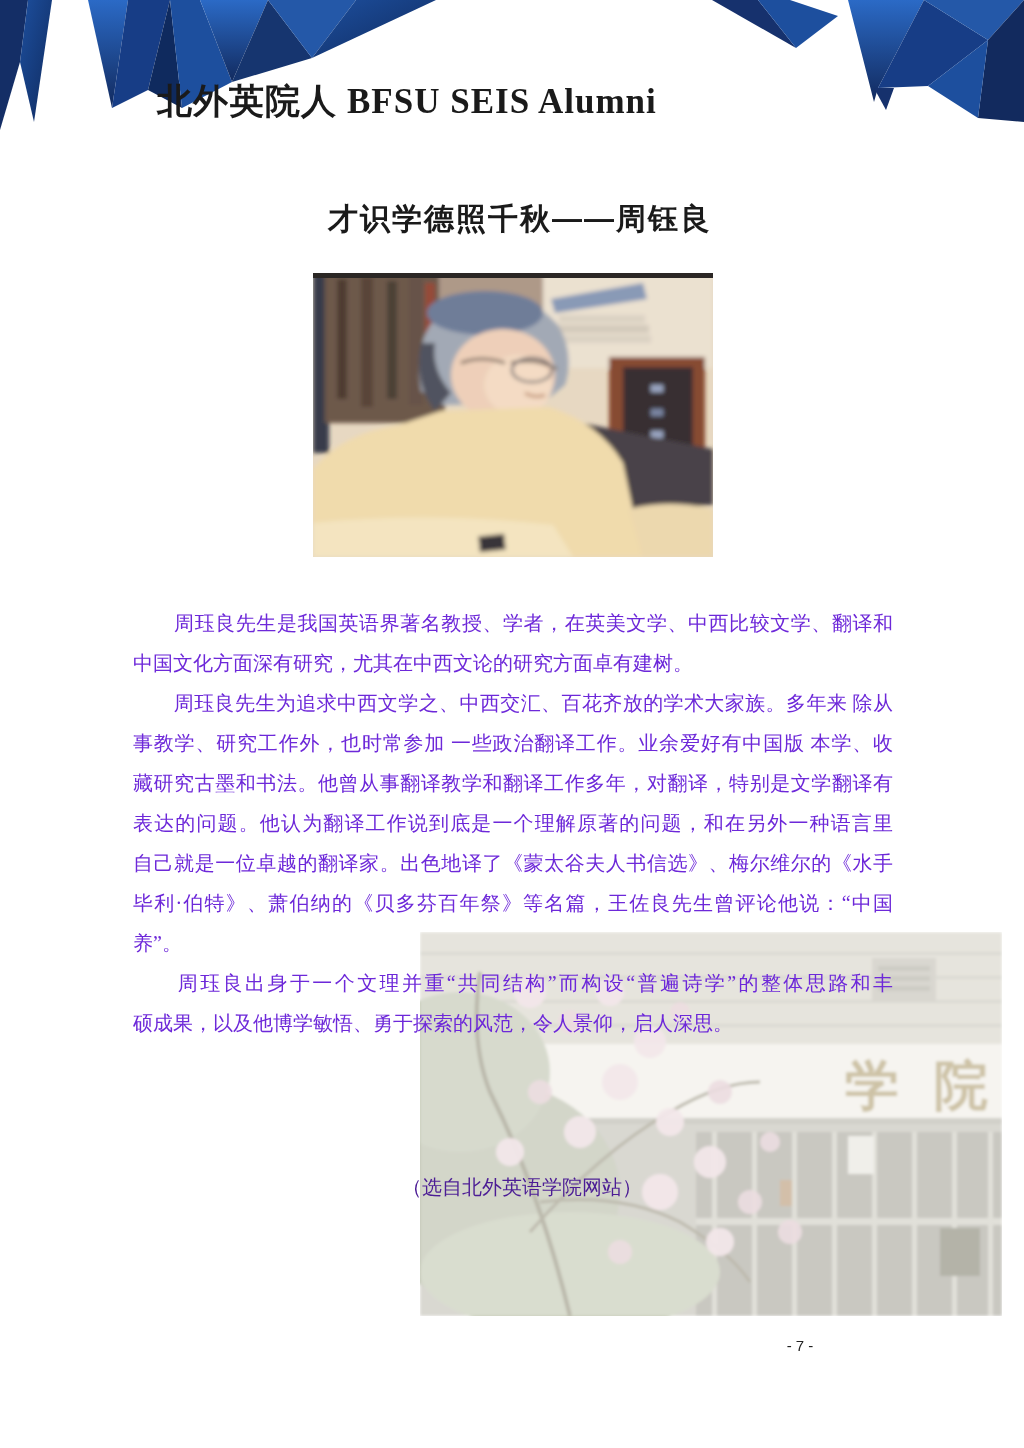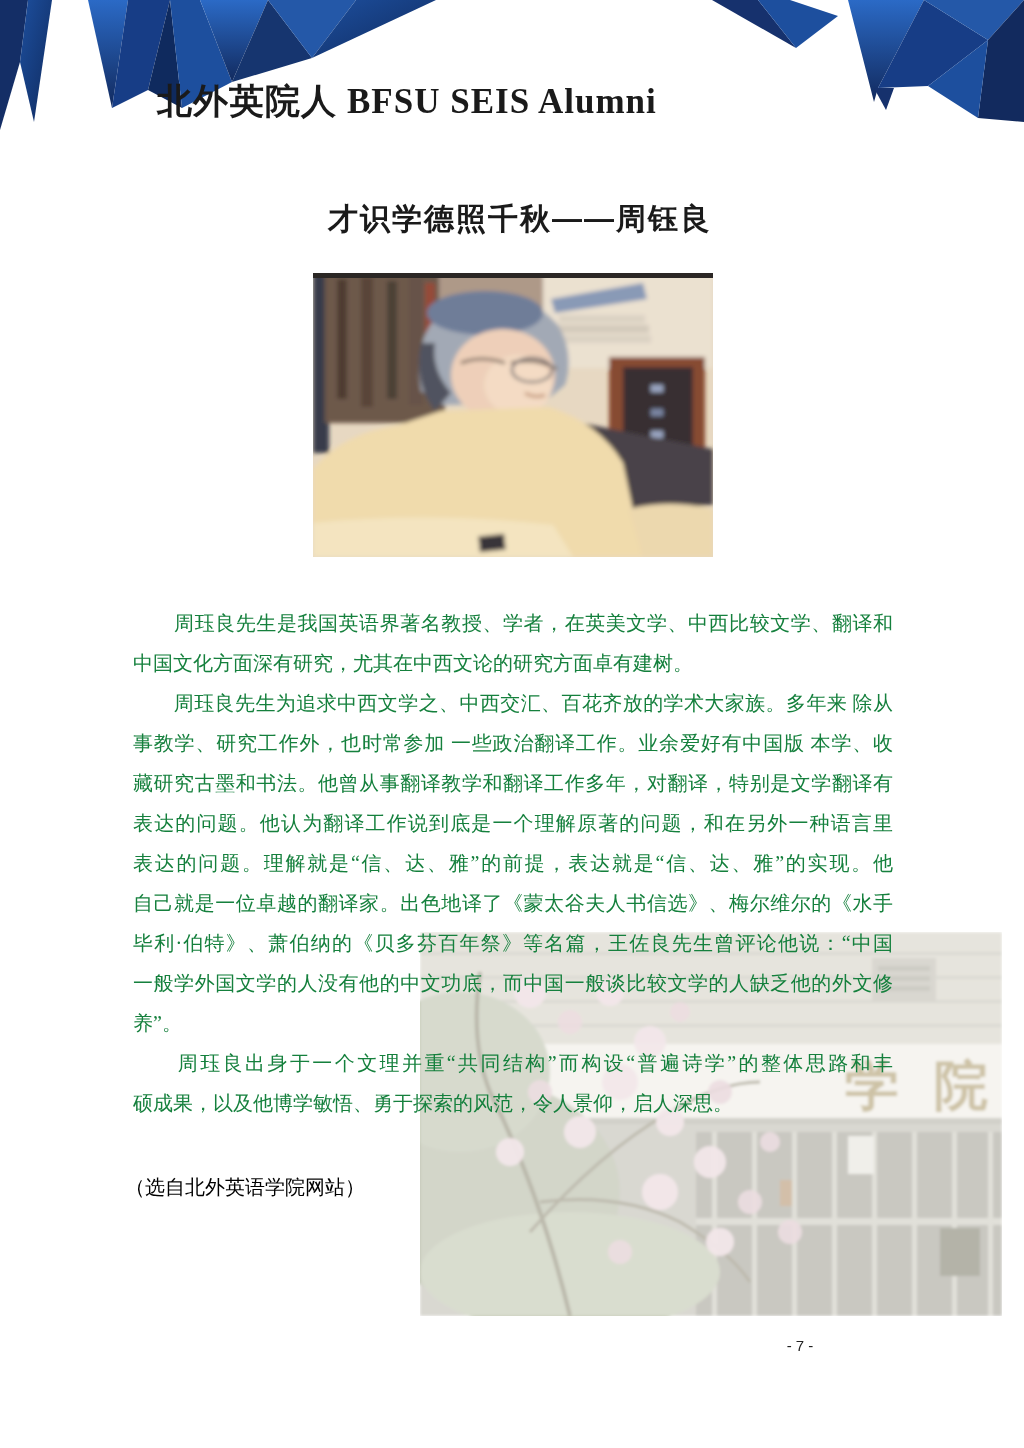--- a/index.html
+++ b/index.html
@@ -16,27 +16,27 @@
   
   #title{left:8px;top:199px;width:1024px;text-align:center;z-index:2;
          font-family:"Liberation Sans", sans-serif;font-weight:bold;font-size:30px;
          letter-spacing:2px;}
   
   #portrait{left:313px;top:273px;width:400px;height:284px;z-index:1;}
   
   #campus{left:420px;top:932px;width:582px;height:384px;z-index:0;}
   
   #body-text{left:133px;top:603px;width:760px;z-index:2;}
-  .bodyline{height:40px;line-height:40px;font-size:20px;color:#15803d;
+  .bodyline{height:40px;line-height:40px;font-size:20px;color:#6d28d9;
             text-align:justify;text-align-last:justify;text-justify:inter-character;
             overflow:hidden;white-space:nowrap;}
   .bodyline.pend{text-align:center;text-align-last:left;}
   
-  #attribution{left:125px;top:1174px;width:760px;text-align:left;z-index:2;
-               font-size:20px;color:#000000;}
+  #attribution{left:142px;top:1174px;width:760px;text-align:center;z-index:2;
+               font-size:20px;color:#4c1d95;}
   
   #page-number{left:760px;top:1337px;width:80px;text-align:center;z-index:2;
                font-size:15px;color:#222;font-family:"Liberation Sans", sans-serif;}
 </style>
 </head>
 <body>
 
 <div class="abs" id="deco-tl">
   <svg width="440" height="135" viewBox="0 0 440 135">
     <defs>
@@ -203,24 +203,22 @@
   </svg>
 </div>
 
 <div class="abs" id="body-text">
     <div class="bodyline">　　周珏良先生是我国英语界著名教授、学者，在英美文学、中西比较文学、翻译和</div>
     <div class="bodyline pend">中国文化方面深有研究，尤其在中西文论的研究方面卓有建树。</div>
     <div class="bodyline">　　周珏良先生为追求中西文学之、中西交汇、百花齐放的学术大家族。多年来 除从</div>
     <div class="bodyline">事教学、研究工作外，也时常参加 一些政治翻译工作。业余爱好有中国版 本学、收</div>
     <div class="bodyline">藏研究古墨和书法。他曾从事翻译教学和翻译工作多年，对翻译，特别是文学翻译有</div>
     <div class="bodyline">表达的问题。他认为翻译工作说到底是一个理解原著的问题，和在另外一种语言里</div>
-    <div class="bodyline">表达的问题。理解就是“信、达、雅”的前提，表达就是“信、达、雅”的实现。他</div>
     <div class="bodyline">自己就是一位卓越的翻译家。出色地译了《蒙太谷夫人书信选》、梅尔维尔的《水手</div>
     <div class="bodyline">毕利·伯特》、萧伯纳的《贝多芬百年祭》等名篇，王佐良先生曾评论他说：“中国</div>
-    <div class="bodyline">一般学外国文学的人没有他的中文功底，而中国一般谈比较文学的人缺乏他的外文修</div>
     <div class="bodyline pend">养”。</div>
     <div class="bodyline">　　周珏良出身于一个文理并重“共同结构”而构设“普遍诗学”的整体思路和丰</div>
     <div class="bodyline pend">硕成果，以及他博学敏悟、勇于探索的风范，令人景仰，启人深思。</div>
   </div>
 
 <div class="abs" id="attribution">（选自北外英语学院网站）</div>
 
 <div class="abs" id="page-number">- 7 -</div>
 
 </body></html>

